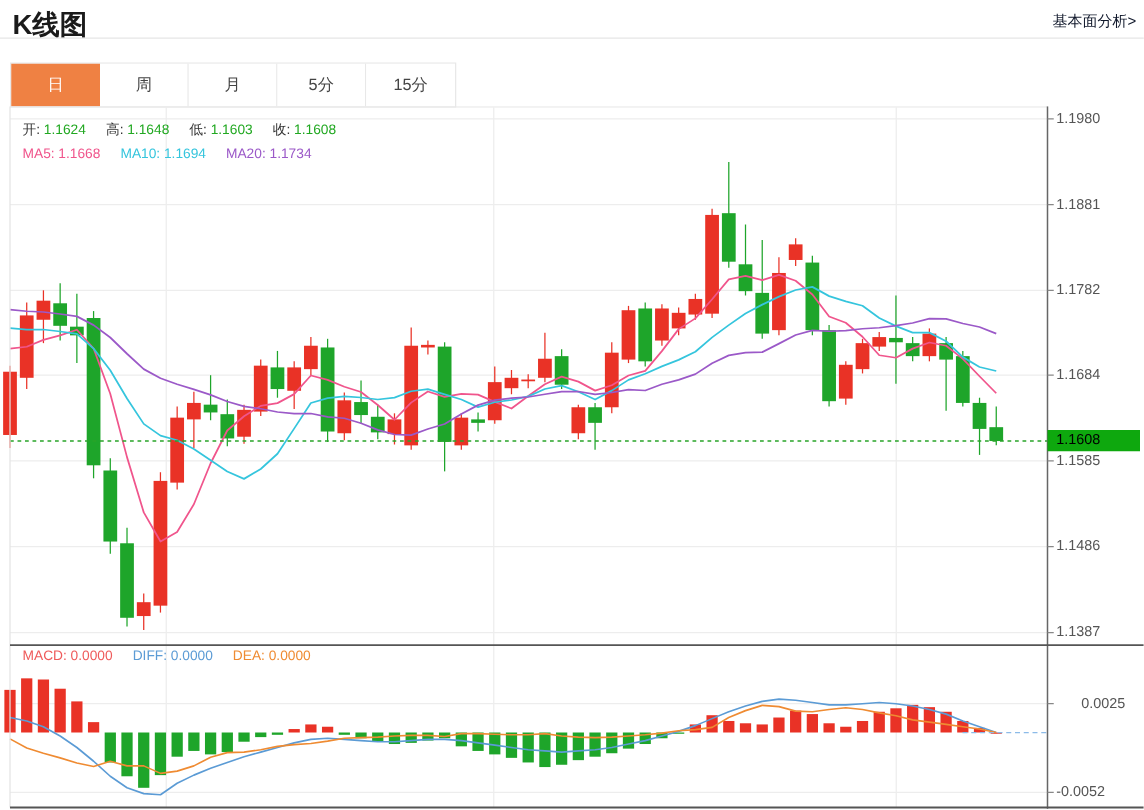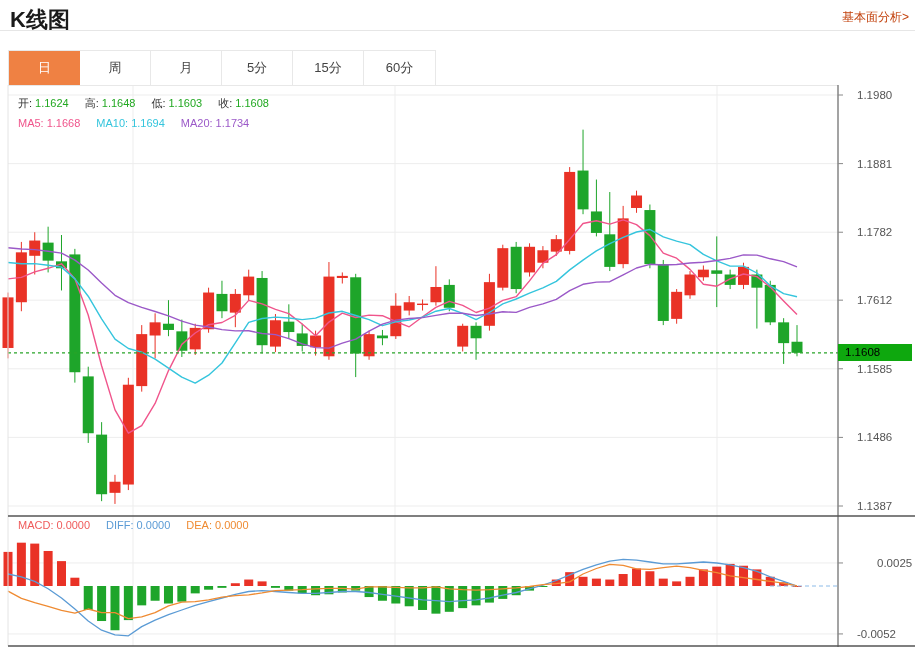--- a/index.html
+++ b/index.html
@@ -1,49 +1,48 @@
 <!DOCTYPE html>
 <html><head>
 <meta charset="utf-8">
 <style>
   html,body{margin:0;padding:0;background:#fff;}
   body{width:915px;height:648px;overflow:hidden;position:relative;
        font-family:"Liberation Sans","DejaVu Sans",sans-serif;}
   .page-title{position:absolute;left:10px;top:5px;font-size:22px;font-weight:bold;color:#1a1a1a;}
-  .fa-link{position:absolute;right:6px;top:9px;font-size:12px;color:#c2410c;cursor:pointer;text-decoration:none;}
+  .fa-link{position:absolute;right:6px;top:9px;font-size:12px;color:#0f172a;cursor:pointer;text-decoration:none;}
   .top-divider{position:absolute;left:0;top:30px;width:915px;height:1px;background:#e6e6e6;}
   .tabstrip{position:absolute;left:8px;top:50px;height:36px;display:flex;border:1px solid #e8e8e8;box-sizing:border-box;}
   .tab{width:71px;height:34px;line-height:34px;text-align:center;font-size:13px;color:#444;
        background:#fff;border-right:1px solid #e8e8e8;cursor:pointer;box-sizing:border-box;}
   .tab:last-child{border-right:none;}
   .tab.active{color:#fff;border-right:none;}
   .chart-wrap{position:absolute;left:0;top:85px;width:915px;height:563px;}
   .legend-row{position:absolute;left:18px;font-size:11px;white-space:nowrap;z-index:3;}
   .legend-row .lbl{margin-right:3px;}
   .legend-row .pair{margin-right:16px;}
-  .axis-col{position:absolute;left:12px;top:0;width:885px;height:648px;pointer-events:none;z-index:2;}
+  .axis-col{position:absolute;left:0;top:0;width:885px;height:648px;pointer-events:none;z-index:2;}
   .axis-label{position:absolute;left:845px;height:14px;line-height:14px;font-size:11.5px;color:#555;}
   .price-tag{position:absolute;left:838px;width:74px;height:17px;line-height:17px;
              font-size:11.5px;color:#000;padding-left:7px;box-sizing:border-box;z-index:3;}
   svg{position:absolute;left:0;top:0;}
 </style>
 </head>
 <body>
 
 <div class="page-title">K线图</div>
 <a class="fa-link">基本面分析&gt;</a>
 <div class="top-divider"></div>
 
 <div class="tabstrip">
     <div class="tab active" style="background: rgb(239, 129, 67);">日</div>
     <div class="tab">周</div>
     <div class="tab">月</div>
     <div class="tab">5分</div>
     <div class="tab">15分</div>
-    <div class="tab">60分</div>
   </div>
 
 <div class="chart-wrap">
   <svg id="chart" width="915" height="563">
       <line x1="133" y1="1" x2="133" y2="561" stroke="#ededed" stroke-width="1"></line>
       <line x1="395" y1="1" x2="395" y2="561" stroke="#ededed" stroke-width="1"></line>
       <line x1="717" y1="1" x2="717" y2="561" stroke="#ededed" stroke-width="1"></line>
       <line x1="8" y1="10" x2="838" y2="10" stroke="#ededed" stroke-width="1"></line>
       <line x1="8" y1="78.61690000000014" x2="838" y2="78.61690000000014" stroke="#ededed" stroke-width="1"></line>
       <line x1="8" y1="147.2338000000003" x2="838" y2="147.2338000000003" stroke="#ededed" stroke-width="1"></line>
@@ -258,20 +257,20 @@
 </div>
 
 <div class="legend-row" id="ohlc-legend" style="top:96px"><span class="pair"><span class="lbl" style="color: rgb(51, 51, 51);">开:</span><span style="color: rgb(33, 168, 33);">1.1624</span></span><span class="pair"><span class="lbl" style="color: rgb(51, 51, 51);">高:</span><span style="color: rgb(33, 168, 33);">1.1648</span></span><span class="pair"><span class="lbl" style="color: rgb(51, 51, 51);">低:</span><span style="color: rgb(33, 168, 33);">1.1603</span></span><span class="pair"><span class="lbl" style="color: rgb(51, 51, 51);">收:</span><span style="color: rgb(33, 168, 33);">1.1608</span></span></div>
 <div class="legend-row" id="ma-legend" style="top:117px"><span class="pair"><span class="lbl" style="color: rgb(240, 85, 140);">MA5:</span><span style="color: rgb(240, 85, 140);">1.1668</span></span><span class="pair"><span class="lbl" style="color: rgb(53, 197, 221);">MA10:</span><span style="color: rgb(53, 197, 221);">1.1694</span></span><span class="pair"><span class="lbl" style="color: rgb(155, 89, 200);">MA20:</span><span style="color: rgb(155, 89, 200);">1.1734</span></span></div>
 <div class="legend-row" id="macd-legend" style="top:519px"><span class="pair"><span class="lbl" style="color: rgb(239, 91, 91);">MACD:</span><span style="color: rgb(239, 91, 91);">0.0000</span></span><span class="pair"><span class="lbl" style="color: rgb(91, 155, 213);">DIFF:</span><span style="color: rgb(91, 155, 213);">0.0000</span></span><span class="pair"><span class="lbl" style="color: rgb(239, 139, 50);">DEA:</span><span style="color: rgb(239, 139, 50);">0.0000</span></span></div>
 
 <div class="axis-col" id="axis-col">
     <span class="axis-label" style="top: 88px;">1.1980</span>
     <span class="axis-label" style="top: 156.617px;">1.1881</span>
     <span class="axis-label" style="top: 225.234px;">1.1782</span>
-    <span class="axis-label" style="top: 293.158px;">1.7612</span>
+    <span class="axis-label" style="top: 293.158px;">1.1684</span>
     <span class="axis-label" style="top: 361.774px;">1.1585</span>
     <span class="axis-label" style="top: 430.391px; text-align: center;">1.1486</span>
     <span class="axis-label" style="top: 499.008px;">1.1387</span>
     <span class="axis-label" style="top: 555.957px; margin-left: 20px;">0.0025</span>
     <span class="axis-label" style="top: 626.928px; text-align: right;">-0.0052</span>
   </div>
 <div class="price-tag" id="price-tag" style="background: rgb(14, 168, 14); top: 344.333px;">1.1608</div>
 
 </body></html>

